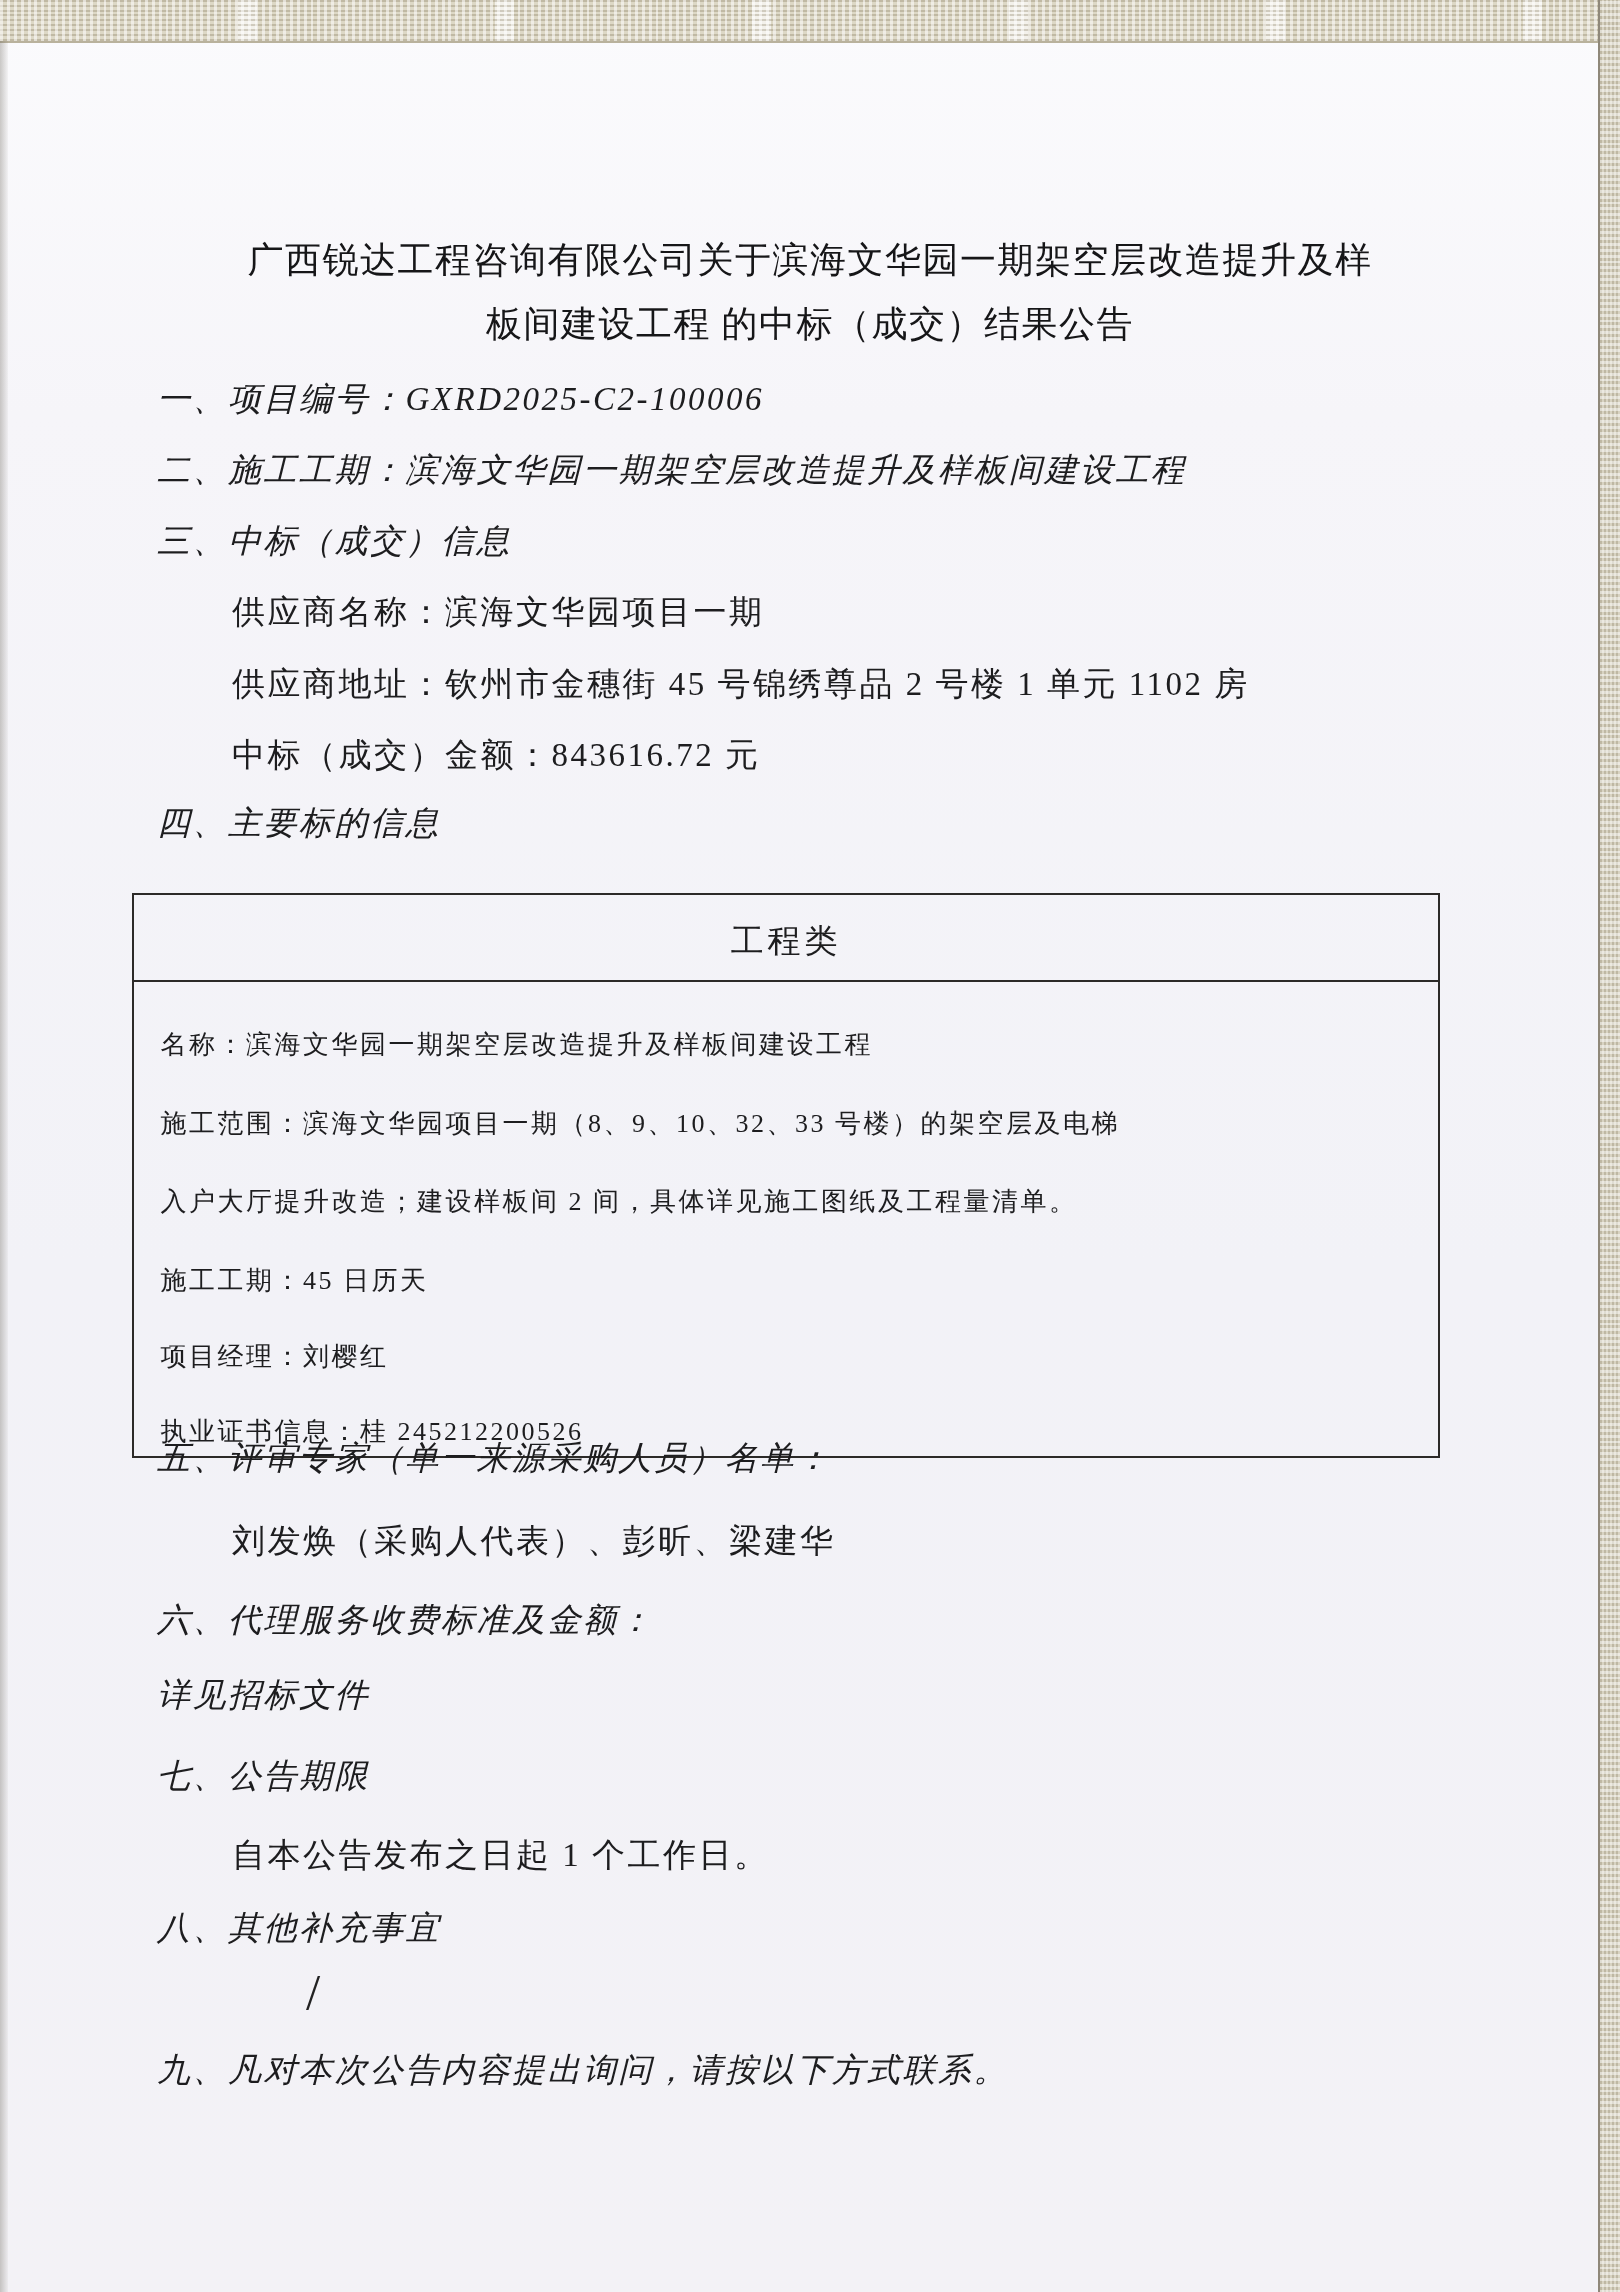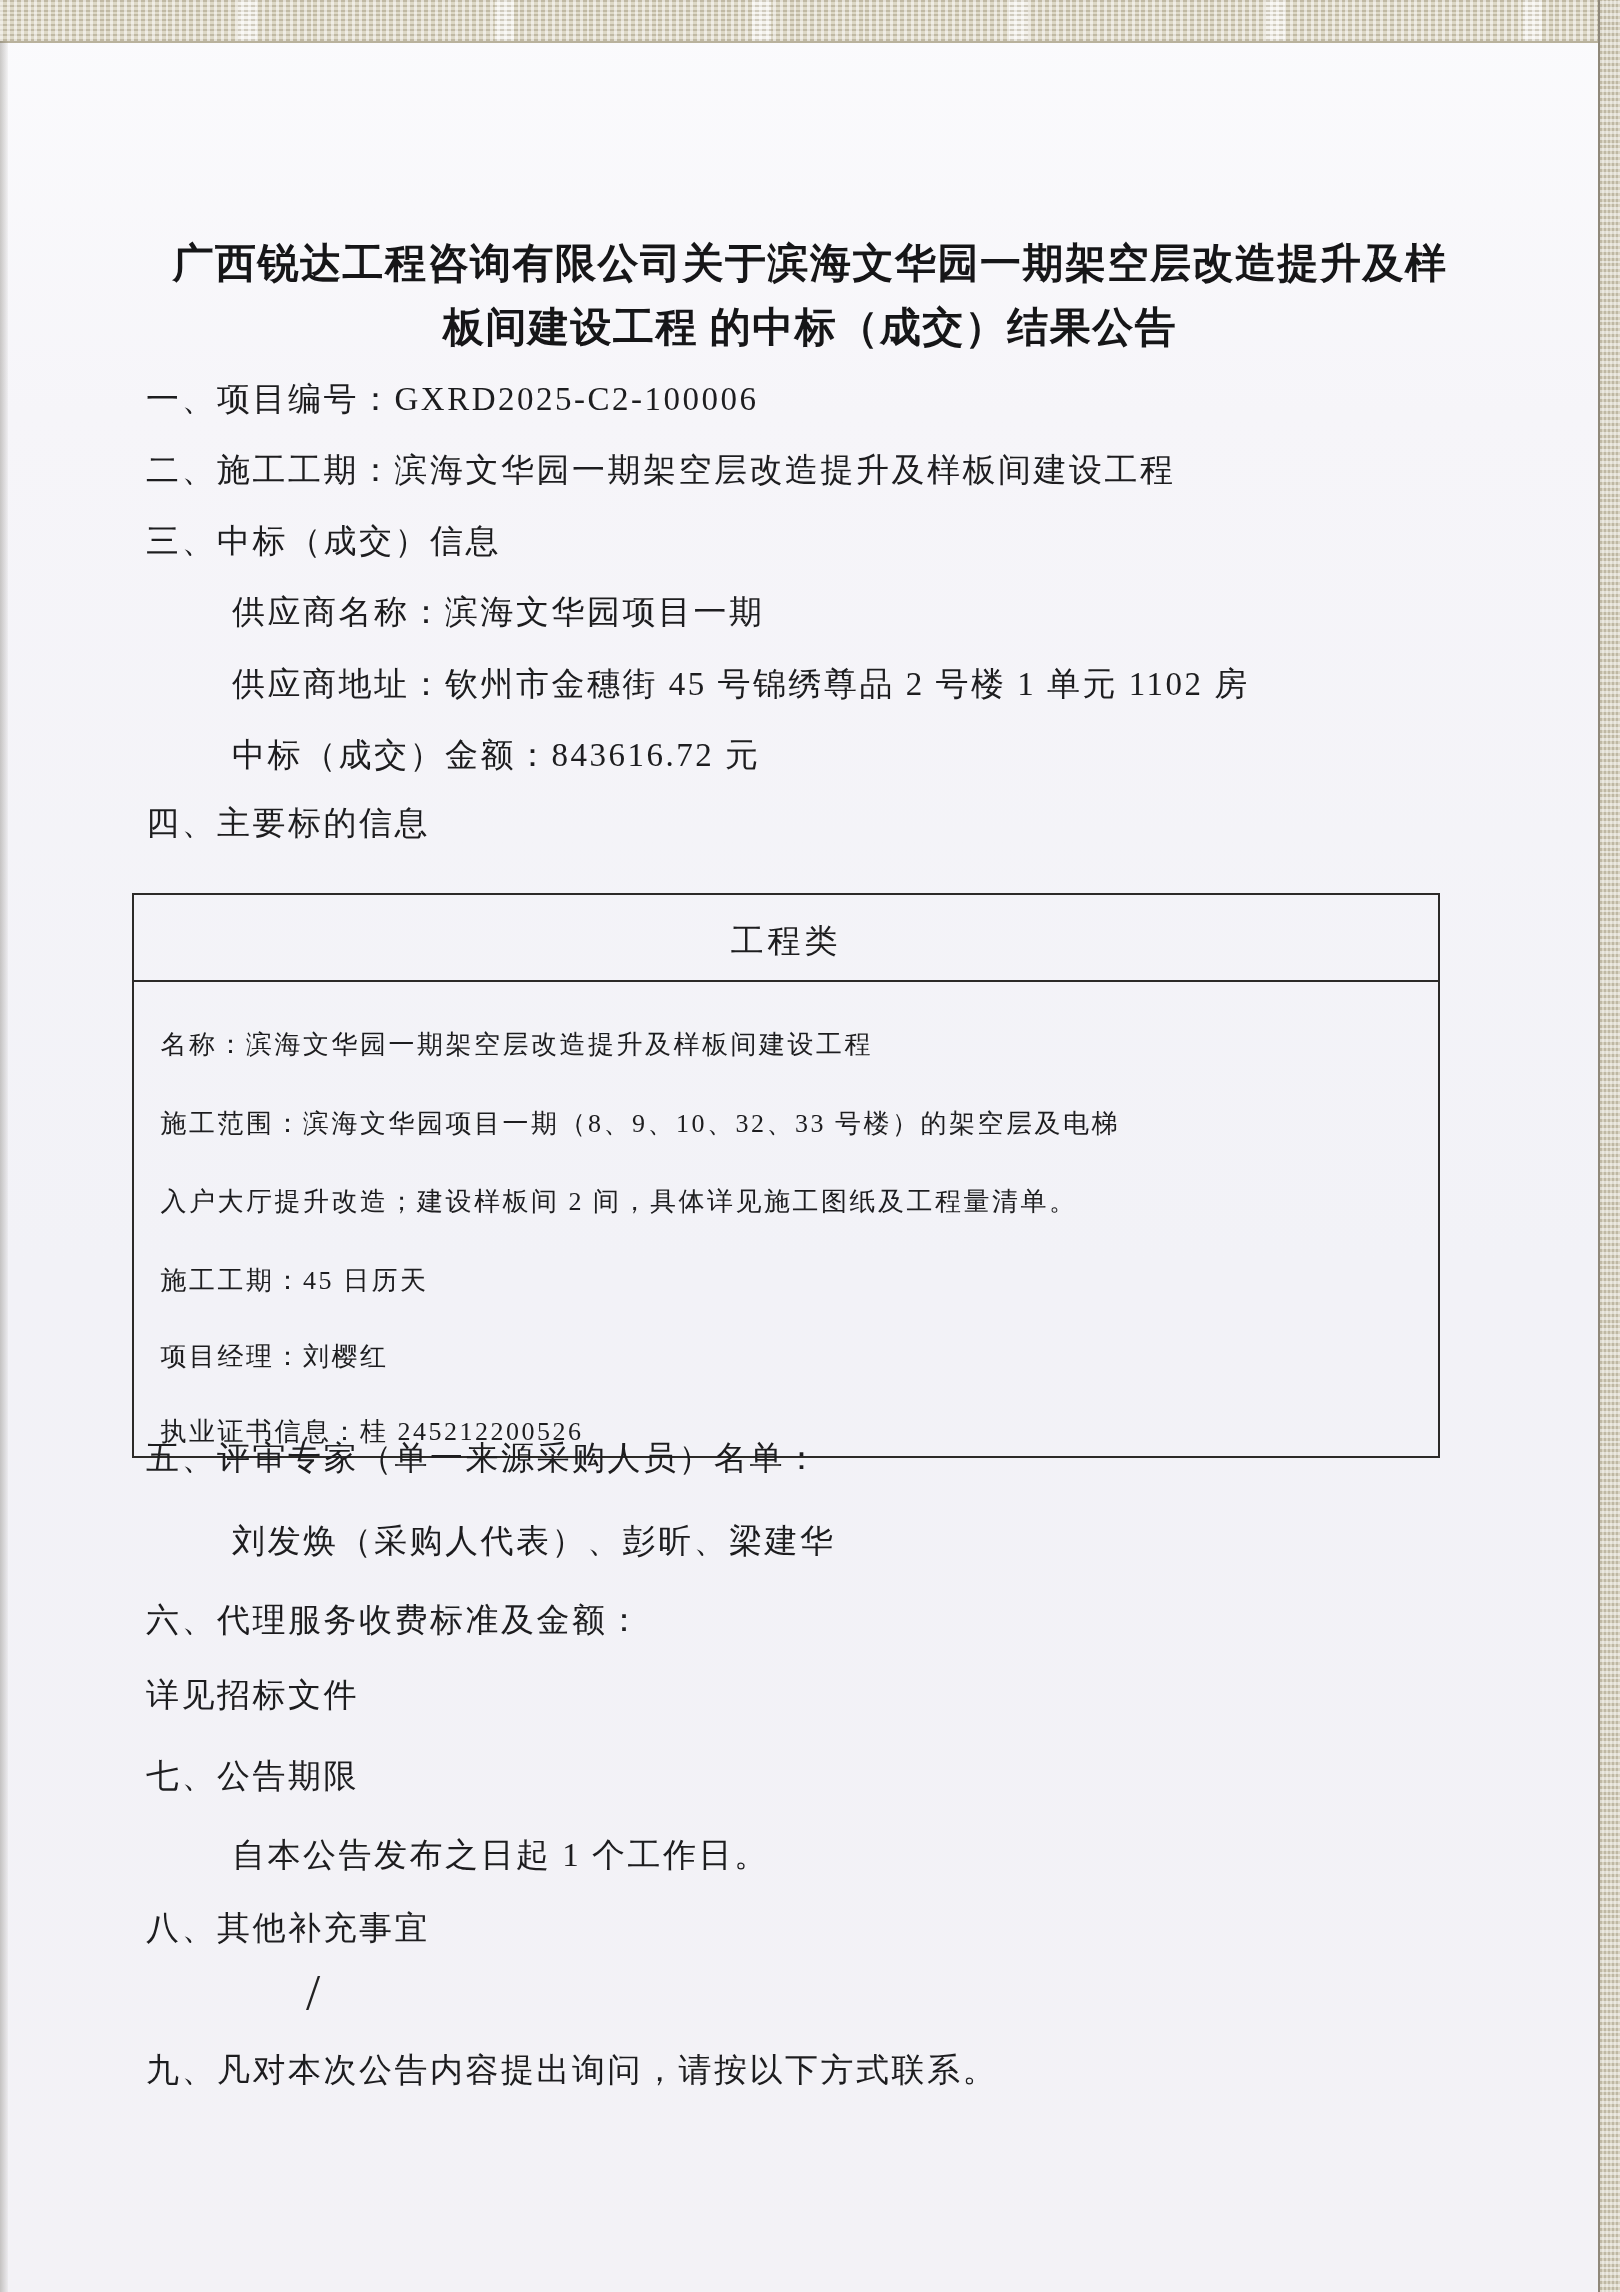--- a/index.html
+++ b/index.html
@@ -30,29 +30,29 @@
       repeating-linear-gradient(90deg, rgba(125,113,84,0.28) 0 2px, rgba(0,0,0,0) 2px 3.9px);
     border-left:2.9px solid #8f887a;
   }
   .scan-edge-left{
     position:absolute;left:0;top:41px;width:7.8px;height:2251px;
     background:linear-gradient(90deg, rgba(110,105,95,0.35), rgba(110,105,95,0.05));
   }
   .title{
     position:absolute;left:0;width:1620px;
     text-align:center;
-    font-size:41px;font-weight:700;letter-spacing:1.5px;
+    font-size:36px;font-weight:400;letter-spacing:1.5px;
     color:#161618;white-space:nowrap;
   }
   .line{
     position:absolute;
     font-size:33px;letter-spacing:2.5px;line-height:1.2;
     white-space:nowrap;color:#1d1d1f;
   }
-  .indent-a{left:146px;}
+  .indent-a{left:157px;font-style:italic;}
   .indent-b{left:232px;}
   .award-table{
     position:absolute;left:132px;top:846px;
     width:1308px;height:565px;
     border:2.9px solid #2c2a28;
     box-sizing:border-box;
     background:rgba(255,255,255,0.0);
     margin-top:47px;
   }
   .award-table .thead{

